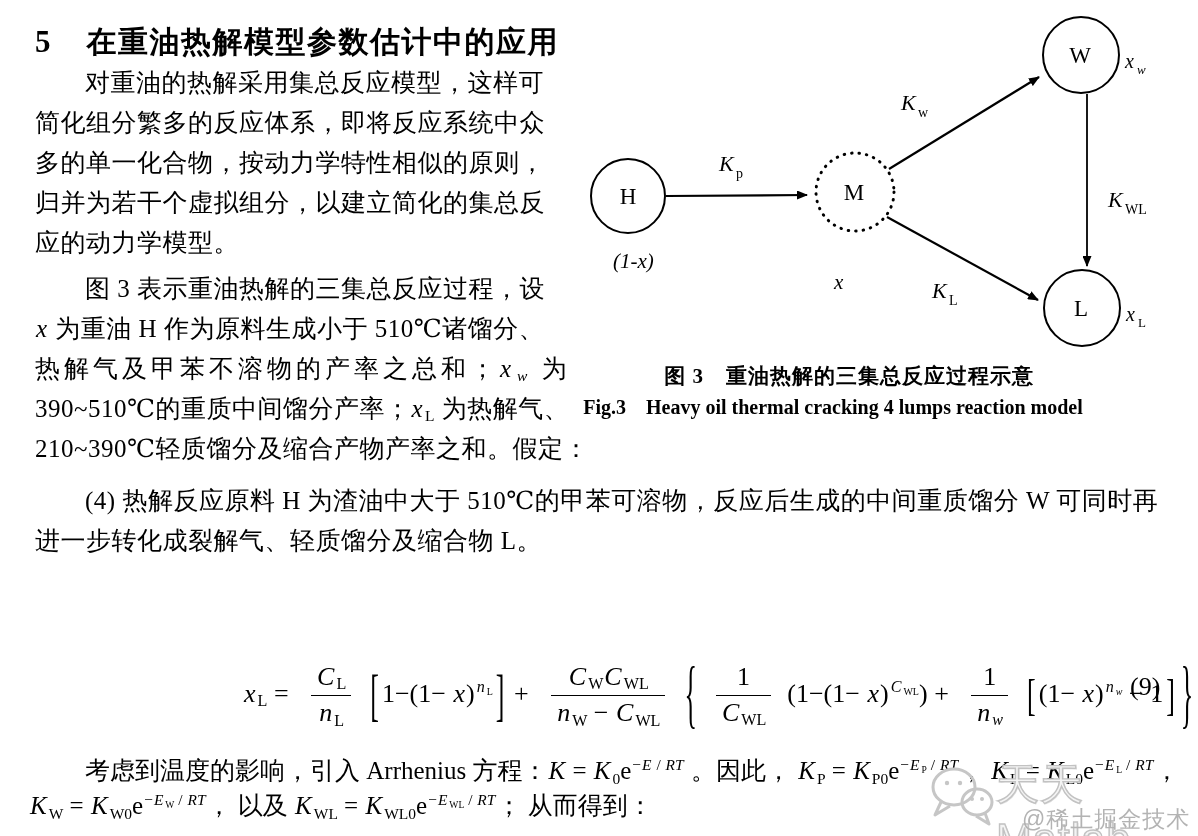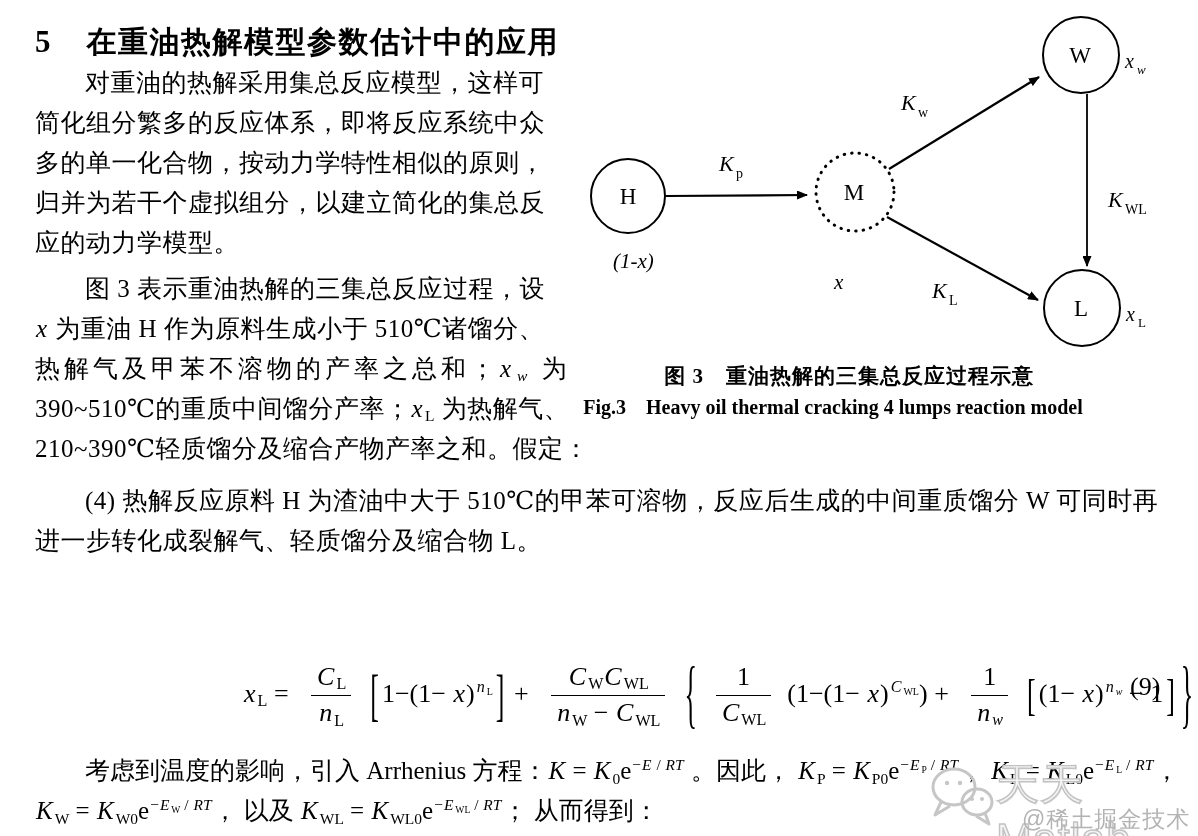--- a/index.html
+++ b/index.html
@@ -26,21 +26,21 @@
   .mfrac{display:inline-block;vertical-align:middle;text-align:center;margin:0 16px;line-height:1.25;}
   .mnum{display:block;padding:0 5px 1px 5px;}
   .mden{display:block;border-top:1.6px solid #000;padding:1px 5px 0 5px;}
   .mbig{display:inline-block;vertical-align:middle;transform:scaleY(var(--s,2));line-height:1;
         margin:0 3px;font-weight:400;}
   
   .equation{left:243px;top:645px;line-height:84px;white-space:nowrap;font-size:26px;}
   .eqnum{left:1130px;top:645px;line-height:84px;font-size:26px;}
   
   .arr1{left:35px;top:733px;line-height:64px;height:46px;}
-  .arr2{left:35px;top:779px;line-height:52px;height:46px;}
+  .arr2{left:29px;top:779px;line-height:41px;height:46px;}
   .arr1,.arr2{white-space:nowrap;font-size:25px;}
   
   .figure{left:580px;top:6px;width:618px;}
   svg text{font-family:"Liberation Serif","DejaVu Serif",serif;}
   .cap{width:506px;text-align:center;font-weight:bold;}
   .cap-zh{left:16px;top:356px;font-size:21px;letter-spacing:1px;
           font-family:"Liberation Serif","DejaVu Serif",serif;}
   .cap-en{left:0px;top:388px;font-size:20px;}
   
   .wm-brand{left:996px;top:756px;font-size:43px;letter-spacing:1px;

